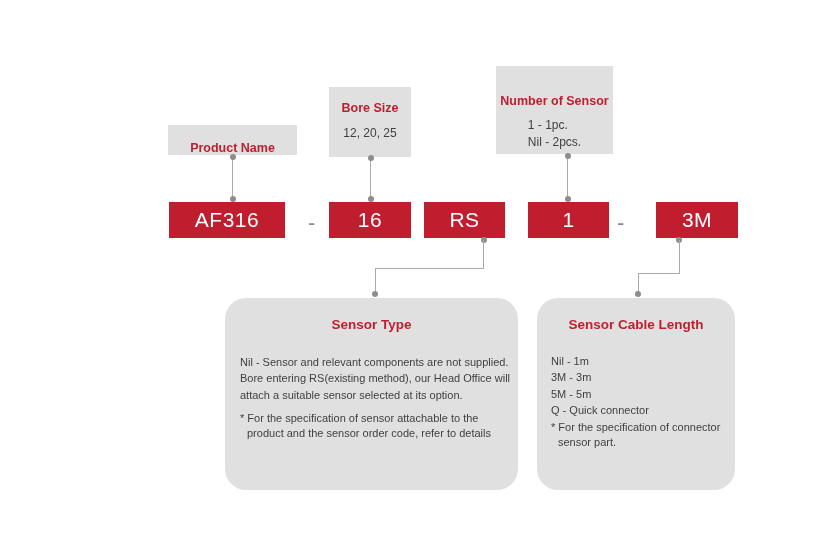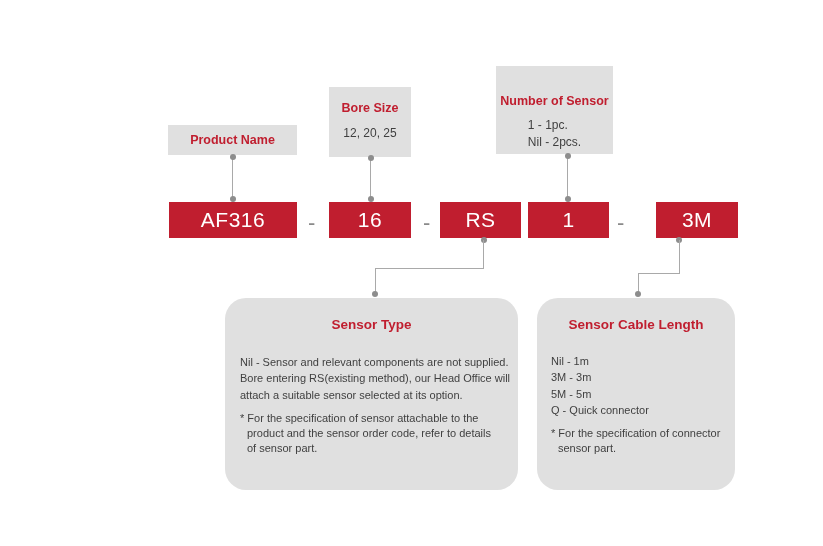--- a/index.html
+++ b/index.html
@@ -10,33 +10,33 @@
     --text:#3f3f3f;
   }
   *{margin:0;padding:0;box-sizing:border-box;}
   body{background:#ffffff;font-family:"Liberation Sans",sans-serif;}
   #canvas{position:relative;width:823px;height:546px;background:#ffffff;overflow:hidden;}
 
   
   .callout{position:absolute;background:var(--panel);}
   .co-title{color:var(--red);font-weight:bold;font-size:12.5px;text-align:center;line-height:14px;}
   .co-value{color:var(--text);font-size:12px;text-align:center;}
-  #co-product{left:168px;top:125px;width:129px;height:30px;display:flex;align-items:center;justify-content:center;}
+  #co-product{left:168px;top:125px;width:129px;height:30px;display:flex;align-items:flex-end;justify-content:center;}
   #co-bore{left:329px;top:87px;width:82px;height:70px;padding-top:14px;}
   #co-bore .co-value{margin-top:11px;}
   #co-nos{left:496px;top:66px;width:117px;height:88px;padding-top:28px;text-align:center;}
   #co-nos .co-lines{display:inline-block;text-align:left;margin-top:9px;}
   #co-nos .co-line{color:var(--text);font-size:12px;line-height:17px;}
 
   
   .code-box{position:absolute;top:202px;height:36px;background:var(--red);color:#ffffff;
     display:flex;align-items:center;justify-content:center;font-size:21px;letter-spacing:.5px;}
-  #seg0{left:169px;width:128px;}
+  #seg0{left:169px;width:116px;}
   #seg1{left:329px;width:82px;}
-  #seg2{left:440px;width:81px;text-align:center;}
+  #seg2{left:424px;width:81px;text-align:center;}
   #seg3{left:528px;width:81px;}
   #seg4{left:656px;width:82px;}
 
   
   .dash{position:absolute;top:211px;height:24px;line-height:24px;color:#8a8a8a;font-size:22px;}
   #dash0{left:308px;}
   #dash1{left:423px;}
   #dash2{left:617px;}
 
   
@@ -64,21 +64,21 @@
   .panel{position:absolute;top:298px;height:192px;background:var(--panel);border-radius:21px;}
   #p-type{left:225px;width:293px;}
   #p-cable{left:537px;width:198px;}
   .p-title{padding-top:19px;text-align:center;font-size:13.5px;font-weight:bold;color:var(--red);line-height:15px;}
   .p-body{color:var(--text);font-size:11px;}
   #p-type .p-body{margin:22px 12px 0 15px;}
   #p-cable .p-body{margin:21px 8px 0 14px;}
   .p-line{line-height:16.4px;white-space:nowrap;}
   .opt-line{line-height:16.4px;white-space:nowrap;}
   .note{margin-top:8px;}
-  #p-cable .note{margin-top:7px;}
+  #p-cable .note{margin-top:1px;}
   .note-line{line-height:15px;white-space:nowrap;}
   .note-line + .note-line{padding-left:7px;}
 </style>
 </head>
 <body>
 
 <div id="canvas">
 
   <div class="callout" id="co-product">
     <div class="co-title">Product Name</div>
@@ -132,21 +132,20 @@
 
   <div class="panel" id="p-type">
     <div class="p-title">Sensor Type</div>
     <div class="p-body">
       <div class="p-line">Nil - Sensor and relevant components are not supplied.</div>
       <div class="p-line">Bore entering RS(existing method), our Head Office will</div>
       <div class="p-line">attach a suitable sensor selected at its option.</div>
       <div class="note">
         <div class="note-line">* For the specification of sensor attachable to the</div>
         <div class="note-line">product and the sensor order code, refer to details</div>
-        <div class="note-line">of sensor part.</div>
       </div>
     </div>
   </div>
 
   <div class="panel" id="p-cable">
     <div class="p-title">Sensor Cable Length</div>
     <div class="p-body">
       <div class="opt-line">Nil - 1m</div>
       <div class="opt-line">3M - 3m</div>
       <div class="opt-line">5M - 5m</div>

